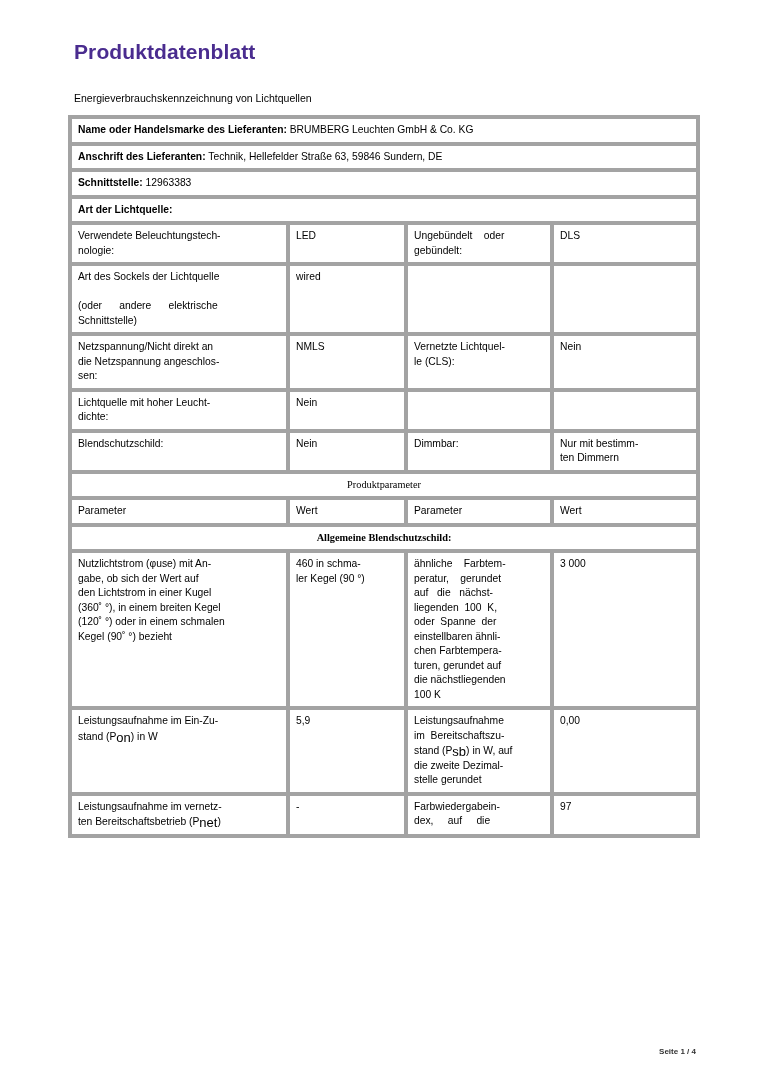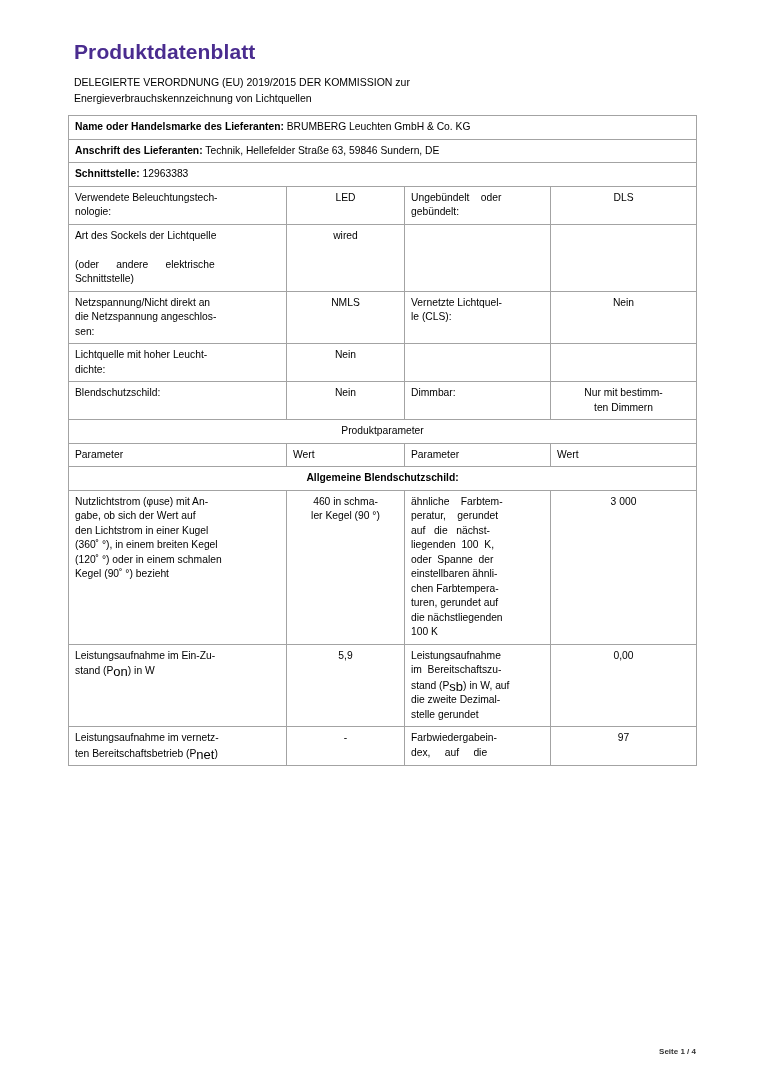--- a/index.html
+++ b/index.html
@@ -40,36 +40,37 @@
     line-height: 16px;
     margin: 0 0 9px 6px;
     color: #000;
   }
   table.doc {
     border-collapse: collapse;
     width: 628px;
     table-layout: fixed;
   }
   table.doc td {
-    border: 1px solid #a3a3a3;
+    border: 4px solid #a3a3a3;
     padding: 4px 6px 4px 6px;
     font-size: 10.3px;
     line-height: 14.5px;
     vertical-align: top;
   }
   .bold { font-weight: bold; }
-  .center { text-align: center; }
+  .center { text-align: left; }
   .just { text-align: justify; }
   .section-head {
     font-weight: bold;
     font-size: 10.3px;
   }
   .centerhead {
     text-align: center;
     font-size: 10.3px;
+    font-family: Liberation Serif, serif;
   }
   sub {
     font-size: 13px;
     vertical-align: baseline;
     position: relative;
     top: 2px;
   }
   .footer {
     position: absolute;
     right: 68px;
@@ -81,21 +82,21 @@
   }
 </style>
 </head>
 <body>
 
 <div class="page">
   <div class="content">
 
     <h1 class="title">Produktdatenblatt</h1>
     <div class="subtitle">
-      <span>DELEGIERTE VERORDNUNG (EU) 2019/2015 DER KOMMISSION zur</span><br>
+      <br>
       <span>Energieverbrauchskennzeichnung von Lichtquellen</span>
     </div>
 
     <table class="doc">
       <colgroup>
         <col style="width:218px">
         <col style="width:118px">
         <col style="width:146px">
         <col style="width:146px">
       </colgroup>
@@ -115,20 +116,23 @@
           </td>
         </tr>
 
         <tr>
           <td colspan="4">
             <span class="bold">Schnittstelle:</span>
             <span>12963383</span>
           </td>
         </tr>
 
+        <tr>
+          <td colspan="4" class="section-head">Art der Lichtquelle:</td>
+        </tr>
 
         <tr>
           <td class="just">Verwendete Beleuchtungstech-<br>nologie:</td>
           <td class="center">LED</td>
           <td class="just">Ungebündelt&nbsp;&nbsp;&nbsp;&nbsp;oder<br>gebündelt:</td>
           <td class="center">DLS</td>
         </tr>
 
         <tr>
           <td class="just">Art des Sockels der Lichtquelle<br><br>(oder&nbsp;&nbsp;&nbsp;&nbsp;&nbsp;&nbsp;andere&nbsp;&nbsp;&nbsp;&nbsp;&nbsp;&nbsp;elektrische<br>Schnittstelle)</td>

